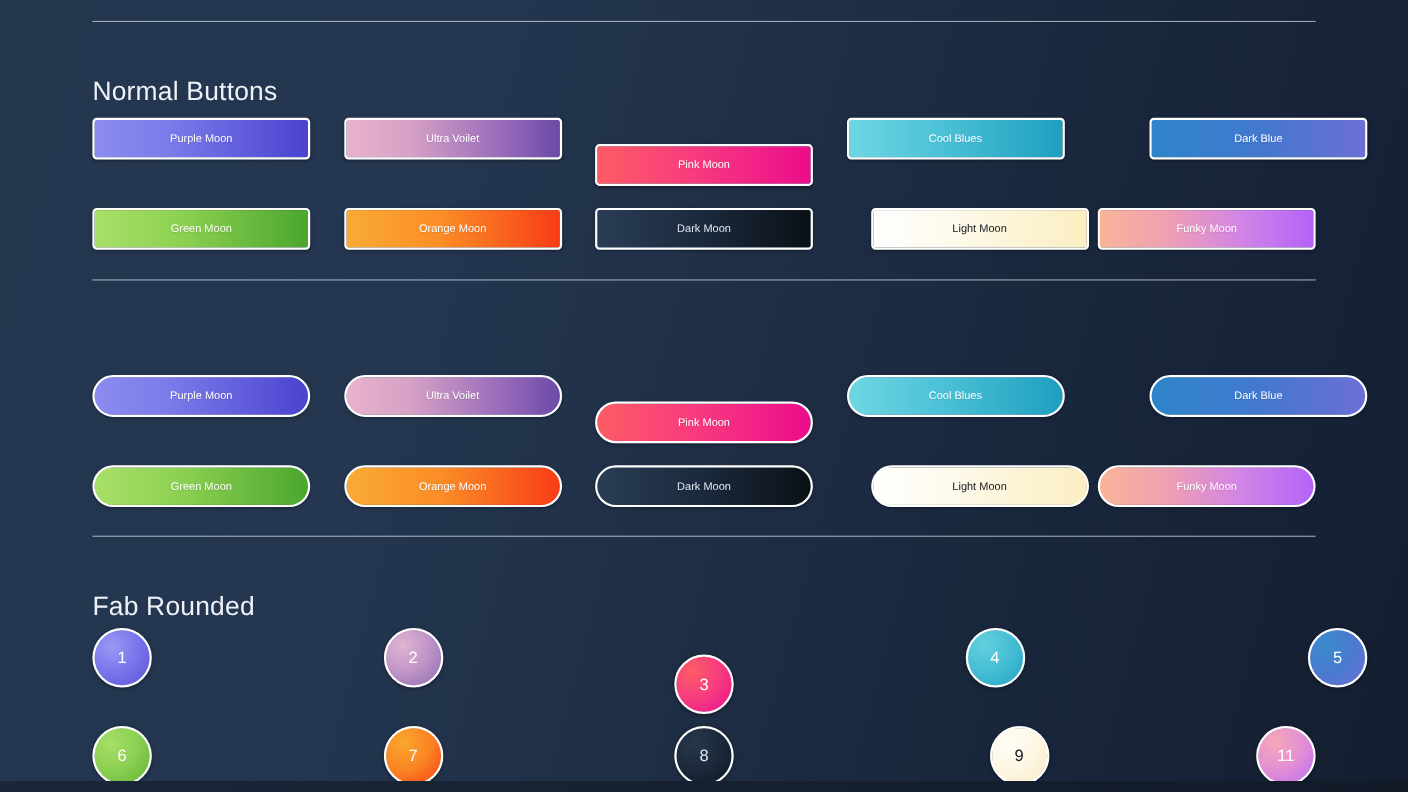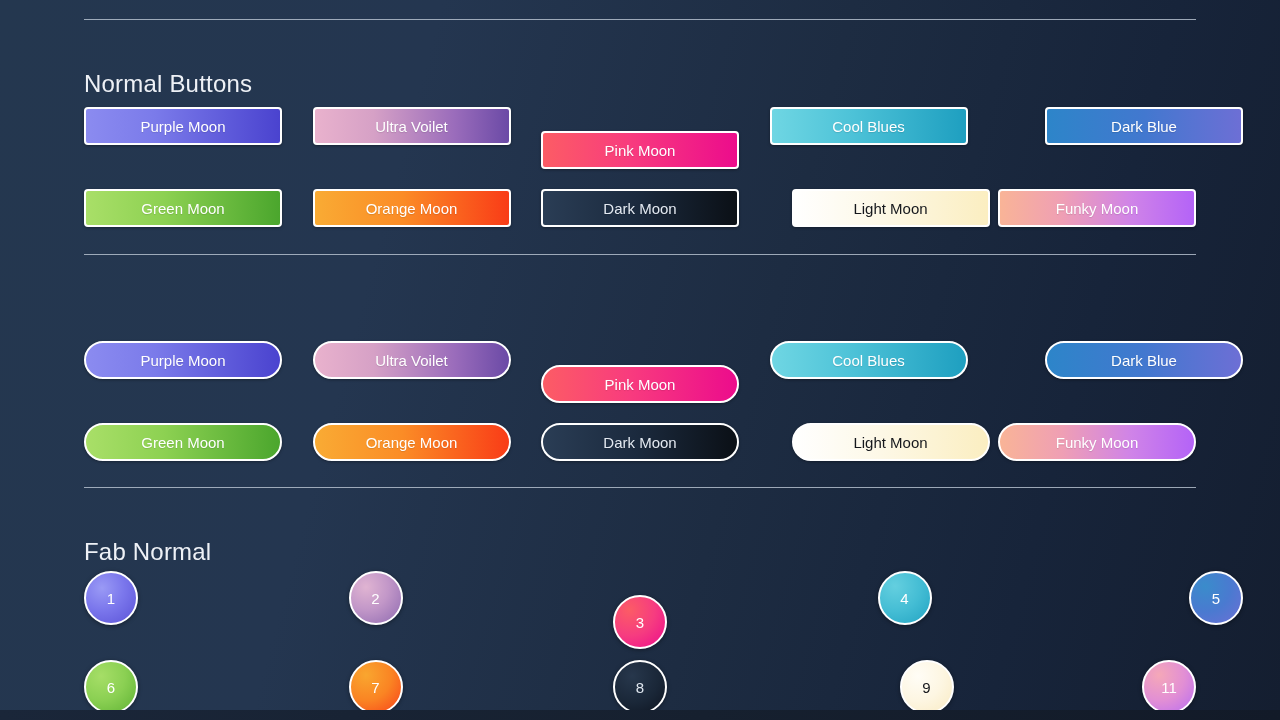--- a/index.html
+++ b/index.html
@@ -82,21 +82,21 @@
 
   
   .btn {
     height: 38px;
     width: 198px;
     border: 2px solid #ffffff;
     border-radius: 4px;
     display: flex;
     align-items: center;
     justify-content: center;
-    font-size: 15px;
+    font-size: 10px;
     font-family: "Liberation Sans", sans-serif;
     color: #ffffff;
     cursor: pointer;
     box-shadow: 0 1px 3px rgba(0,0,0,.35);
     text-shadow: 0 1px 1px rgba(0,0,0,.12);
     user-select: none;
     overflow: hidden;
   }
   .btn.rounded { border-radius: 22px; }
 
@@ -171,21 +171,21 @@
       <div class="btn g-dblue rounded">Dark Blue</div>
       <div class="btn g-green rounded">Green Moon</div>
       <div class="btn g-orange rounded">Orange Moon</div>
       <div class="btn g-dark rounded">Dark Moon</div>
       <div class="btn g-light rounded">Light Moon</div>
       <div class="btn g-funky rounded">Funky Moon</div>
     </div>
 
   <hr class="divider" id="divider-bottom">
 
-  <h2 class="section-title" id="title-fab">Fab Normal</h2>
+  <h2 class="section-title" id="title-fab">Fab Rounded</h2>
 
   <div class="fab-grid" id="grid-fab">
       <div class="fab g-purple">1</div>
       <div class="fab g-violet">2</div>
       <div class="fab g-pink">3</div>
       <div class="fab g-cool">4</div>
       <div class="fab g-dblue">5</div>
       <div class="fab g-green">6</div>
       <div class="fab g-orange">7</div>
       <div class="fab g-dark">8</div>

